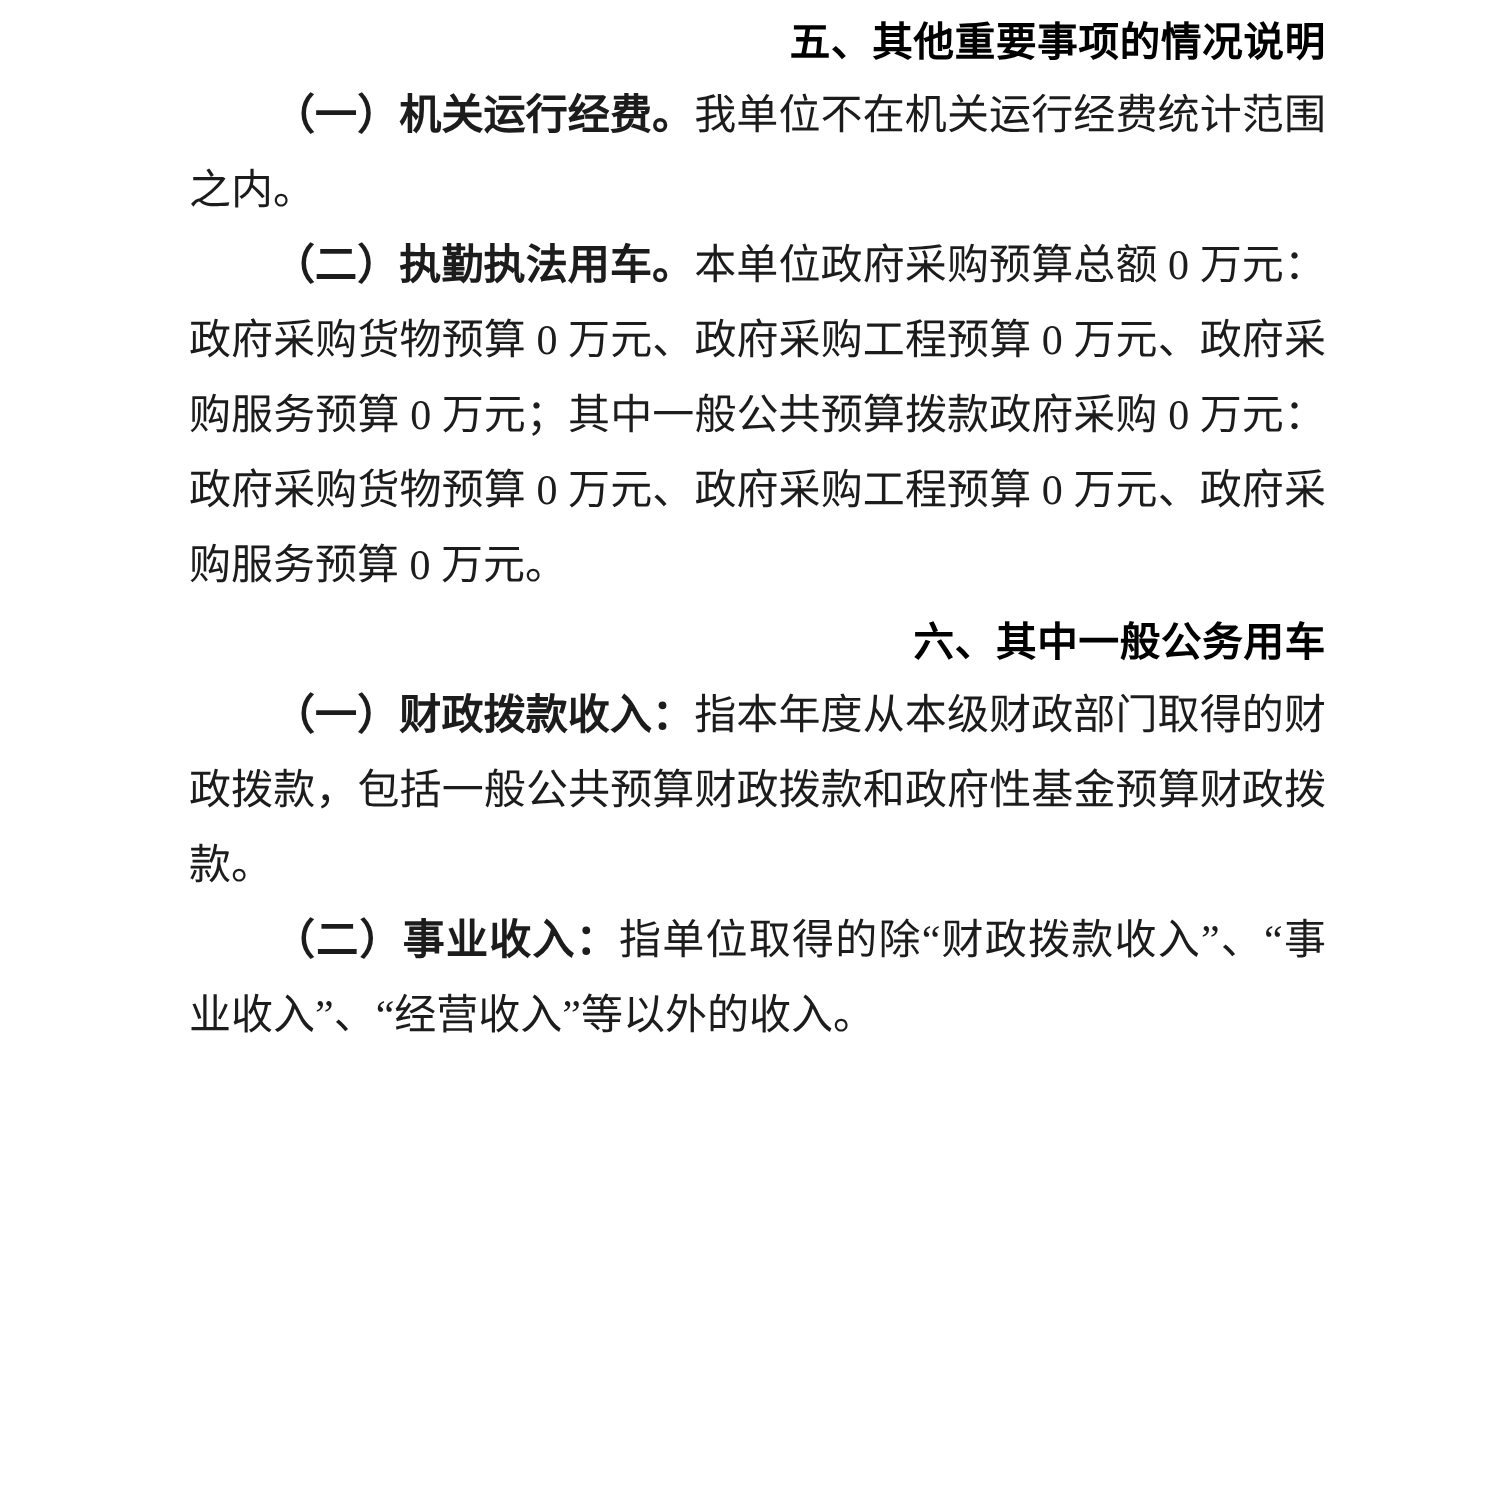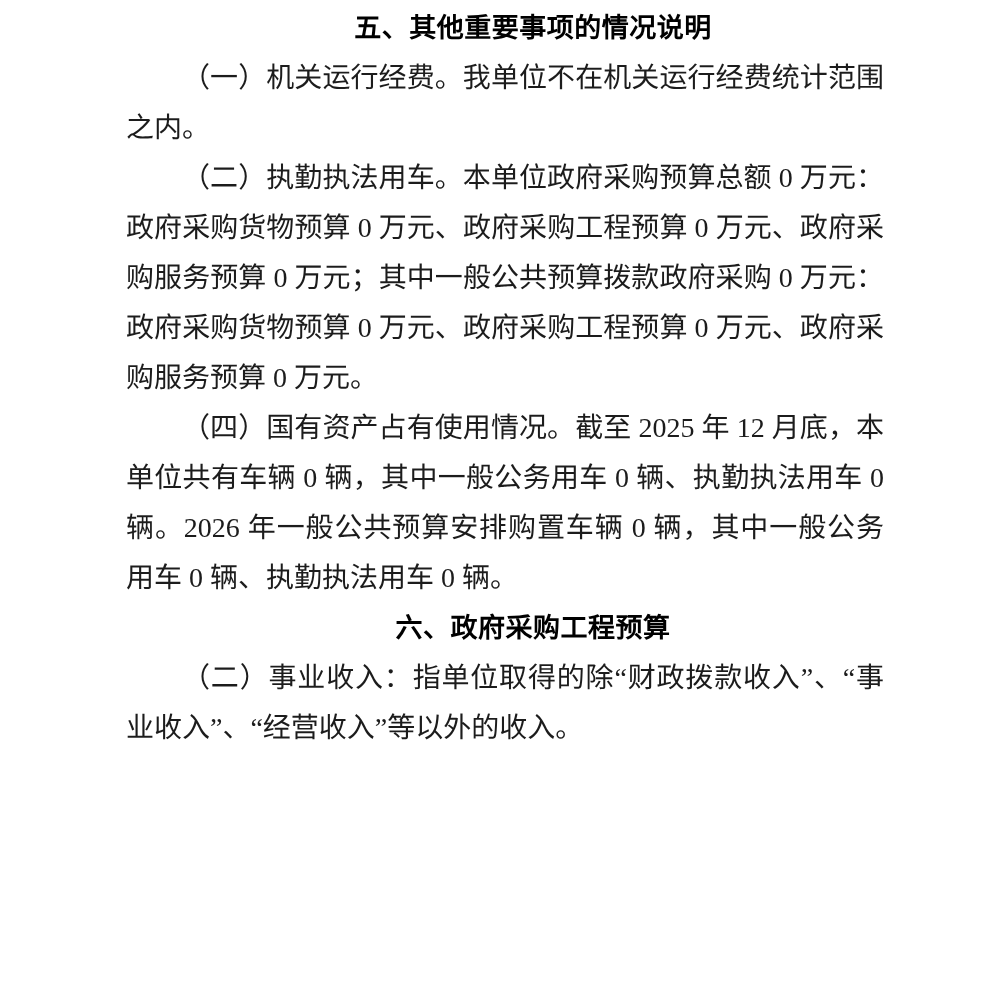--- a/index.html
+++ b/index.html
@@ -22,49 +22,49 @@
     font-family: "Liberation Serif", "DejaVu Serif", serif;
     font-size: 28px;
     line-height: 50px;
     text-align: justify;
     text-justify: inter-character;
   }
   .section-heading {
     margin: 0;
     padding: 0;
     text-indent: 56px;
-    text-align: center;
+    text-align: right;
     font-family: "Liberation Sans", "DejaVu Sans", sans-serif;
     font-weight: 700;
     font-size: 27px;
     line-height: 50px;
     color: #000000;
     letter-spacing: 0.5px;
   }
   .para {
     margin: 0;
     padding: 0;
     text-indent: 56px;
   }
   .para .lead {
-    font-weight: 400;
+    font-weight: 700;
   }
 </style>
 </head>
 <body>
 
 <div class="doc-page">
 
   <h2 class="section-heading">五、其他重要事项的情况说明</h2>
 
   <p class="para"><span class="lead">（一）机关运行经费。</span><span>我单位不在机关运行经费统计范围之内。</span></p>
 
   <p class="para"><span class="lead">（二）执勤执法用车。</span><span>本单位政府采购预算总额 0 万元：政府采购货物预算 0 万元、政府采购工程预算 0 万元、政府采购服务预算 0 万元；其中一般公共预算拨款政府采购 0 万元：政府采购货物预算 0 万元、政府采购工程预算 0 万元、政府采购服务预算 0 万元。</span></p>
 
 
-  <p class="para"><span class="lead">（四）国有资产占有使用情况。</span><span>截至 2025 年 12 月底，本单位共有车辆 0 辆，其中一般公务用车 0 辆、执勤执法用车 0 辆。2026 年一般公共预算安排购置车辆 0 辆，其中一般公务用车 0 辆、执勤执法用车 0 辆。</span></p>
 
-  <h2 class="section-heading">六、政府采购工程预算</h2>
+  <h2 class="section-heading">六、其中一般公务用车</h2>
 
+  <p class="para"><span class="lead">（一）财政拨款收入：</span><span>指本年度从本级财政部门取得的财政拨款，包括一般公共预算财政拨款和政府性基金预算财政拨款。</span></p>
 
   <p class="para"><span class="lead">（二）事业收入：</span><span>指单位取得的除“财政拨款收入”、“事业收入”、“经营收入”等以外的收入。</span></p>
 
 </div>
 
 </body></html>

